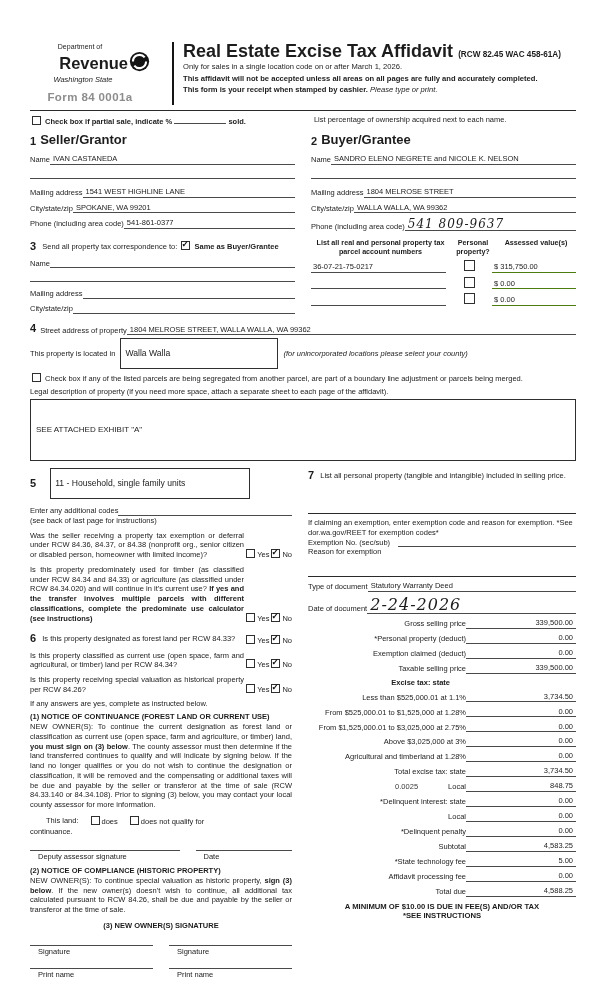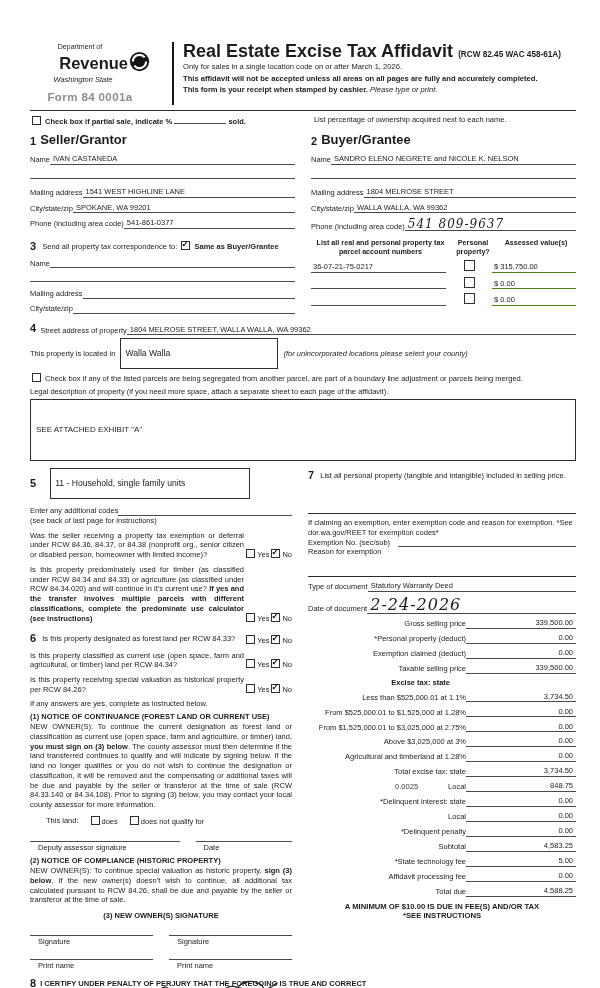--- a/index.html
+++ b/index.html
@@ -264,20 +264,21 @@
       <div class="note b">(1) NOTICE OF CONTINUANCE (FOREST LAND OR CURRENT USE)</div>
       <div style="text-align:justify;">
         <span>NEW OWNER(S): To continue the current designation as forest land or classification as current use (open space, farm and agriculture, or timber) land, </span><span class="b">you must sign on (3) below</span><span>. The county assessor must then determine if the land transferred continues to qualify and will indicate by signing below. If the land no longer qualifies or you do not wish to continue the designation or classification, it will be removed and the compensating or additional taxes will be due and payable by the seller or transferor at the time of sale (RCW 84.33.140 or 84.34.108). Prior to signing (3) below, you may contact your local county assessor for more information.</span>
       </div>
 
       <div style="margin-top:6px;display:flex;gap:10px;margin-left:16px;">
         <span>This land:</span>
         <span><span class="cb"></span><span>does</span></span>
         <span><span class="cb"></span><span>does not qualify for</span></span>
       </div>
+      <div>continuance.</div>
 
       <div style="display:flex;gap:16px;margin-top:14px;">
         <div style="flex:1.6;" class="u-above"><span>Deputy assessor signature</span></div>
         <div style="flex:1;" class="u-above"><span>Date</span></div>
       </div>
 
       <div class="note b">(2) NOTICE OF COMPLIANCE (HISTORIC PROPERTY)</div>
       <div style="text-align:justify;">
         <span>NEW OWNER(S): To continue special valuation as historic property, </span><span class="b">sign (3) below</span><span>. If the new owner(s) doesn't wish to continue, all additional tax calculated pursuant to RCW 84.26, shall be due and payable by the seller or transferor at the time of sale.</span>
       </div>

